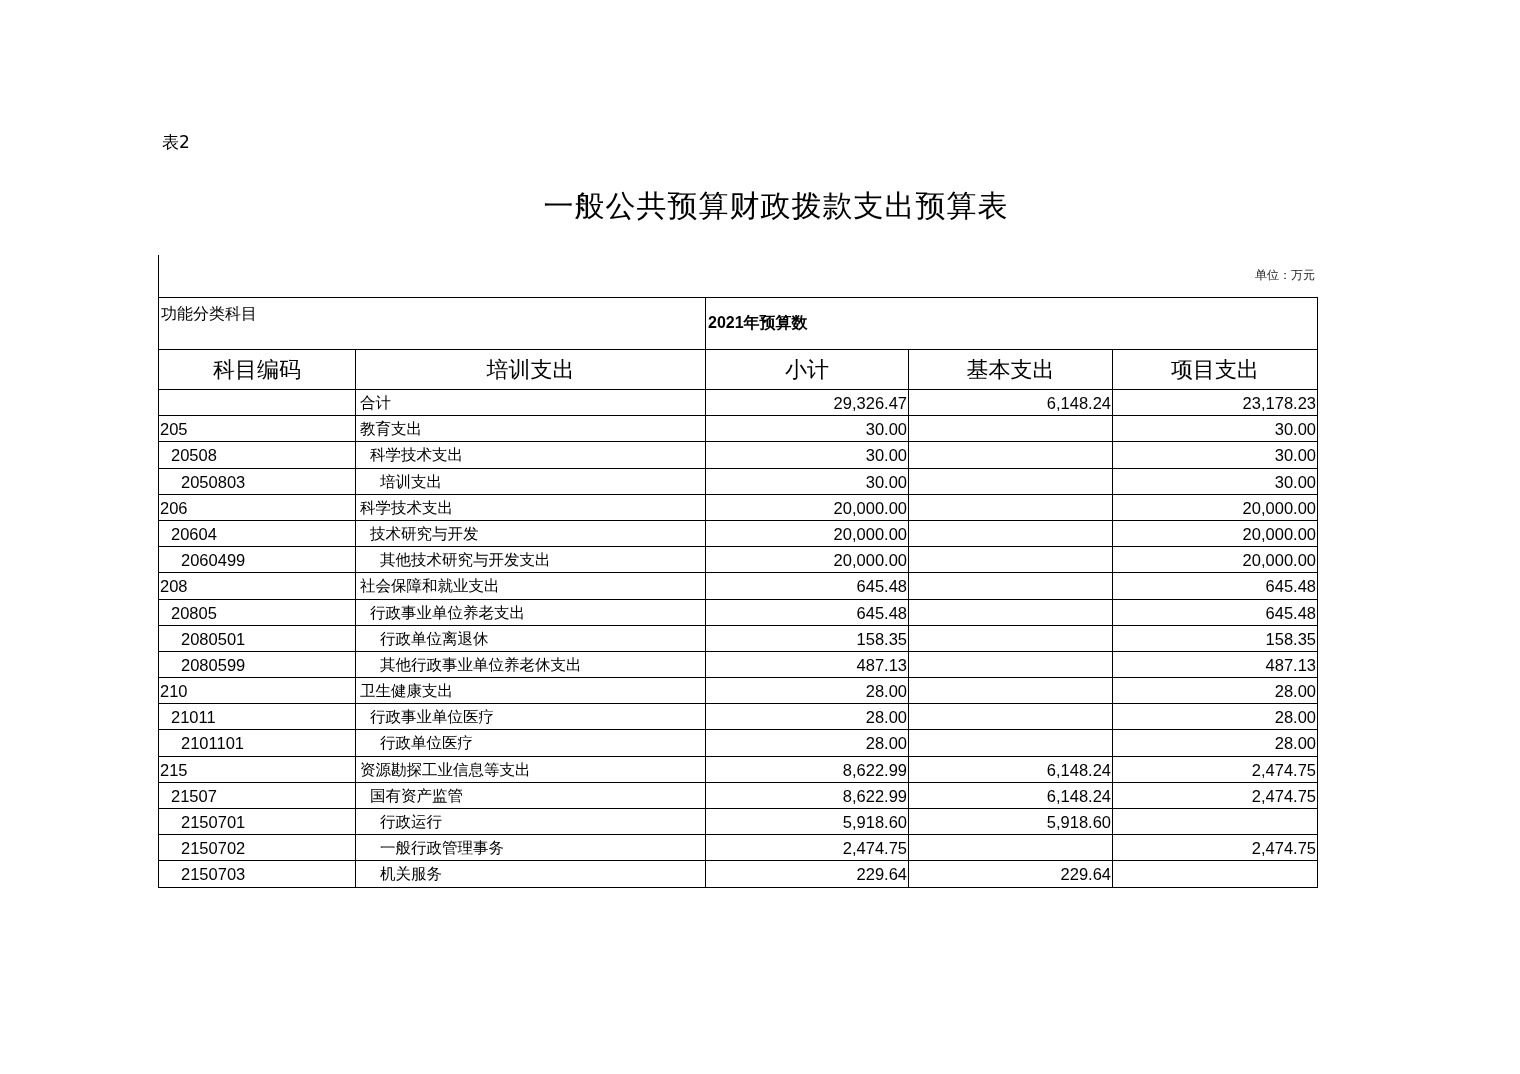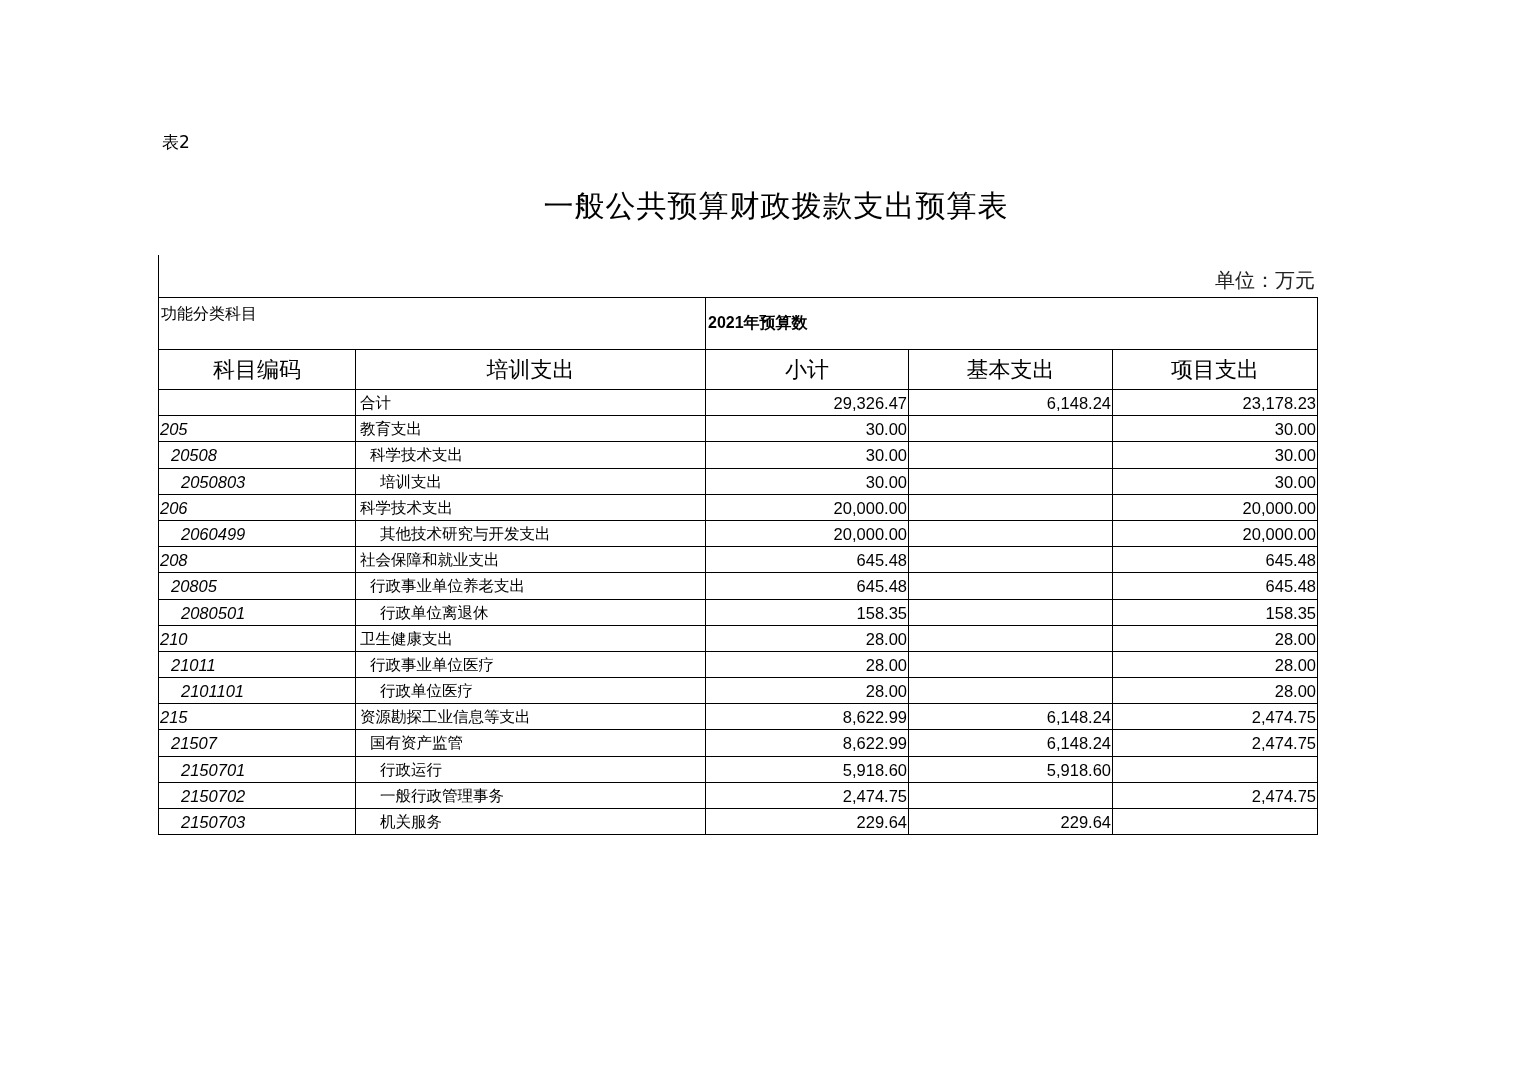--- a/index.html
+++ b/index.html
@@ -1,27 +1,27 @@
 <!DOCTYPE html>
 <html><head>
   <meta charset="utf-8">
   <style>
     html, body { margin: 0; padding: 0; background: #ffffff; }
     body { width: 1520px; height: 1074px; position: relative; overflow: hidden; font-family: "Liberation Sans", "DejaVu Sans", sans-serif; color: #000; }
     .table-label { position: absolute; left: 162px; top: 131px; font-size: 17px; font-family: "DejaVu Sans", sans-serif; }
     .page-title { position: absolute; left: 0; width: 1476px; top: 186px; text-align: center; font-size: 30px; font-family: "DejaVu Serif", serif; letter-spacing: 1px; padding-left: 38px; }
     .unit-area { position: absolute; left: 158px; top: 255px; width: 1159px; height: 42px; border-left: 1.5px solid #000; box-sizing: border-box; }
-    .unit-label { position: absolute; right: 2px; top: 12px; font-size: 20px; font-family: "DejaVu Serif", serif; color: #222; margin-left: 20px; }
+    .unit-label { position: absolute; right: 2px; top: 12px; font-size: 12px; font-family: "DejaVu Serif", serif; color: #222; margin-left: 20px; }
     table.budget { position: absolute; left: 158px; top: 297px; border-collapse: collapse; table-layout: fixed; width: 1159px; }
     table.budget td, table.budget th { border: 1.5px solid #000; padding: 0 2px; box-sizing: border-box; white-space: nowrap; overflow: hidden; }
     .h1 { height: 52px; font-size: 16px; font-weight: normal; font-family: Liberation Sans, sans-serif; text-align: left; vertical-align: top; padding-top: 6px !important; }
     .h1.bold { font-weight: bold; vertical-align: middle; padding-top: 0 !important; }
     .h2 { height: 40px; font-size: 22px; font-weight: normal; font-family: "DejaVu Sans", sans-serif; text-align: center; vertical-align: middle; }
     tr.data-row td { height: 26.2px; font-size: 16.5px; line-height: 20px; padding-top: 3px; padding-bottom: 0; vertical-align: top; }
-    td.code { text-align: left; font-style: italic; }
+    td.code { text-align: left; }
     td.name { text-align: left; font-family: "DejaVu Serif", serif; font-size: 15.5px !important; color: #000000; }
     td.num { text-align: right; padding-right: 1px !important; }
     .lvl1 { padding-left: 1px !important; }
     .lvl2 { padding-left: 12px !important; }
     .lvl3 { padding-left: 22px !important; }
     .nlvl1 { padding-left: 4px !important; }
     .nlvl2 { padding-left: 14px !important; }
     .nlvl3 { padding-left: 24px !important; }
   </style>
 </head>
@@ -85,20 +85,27 @@
         <td class="num">30.00</td>
       </tr>
       <tr class="data-row">
         <td class="code lvl1">206</td>
         <td class="name nlvl1">科学技术支出</td>
         <td class="num">20,000.00</td>
         <td class="num"></td>
         <td class="num">20,000.00</td>
       </tr>
       <tr class="data-row">
+        <td class="code lvl2">20604</td>
+        <td class="name nlvl2">技术研究与开发</td>
+        <td class="num">20,000.00</td>
+        <td class="num"></td>
+        <td class="num">20,000.00</td>
+      </tr>
+      <tr class="data-row">
         <td class="code lvl3">2060499</td>
         <td class="name nlvl3">其他技术研究与开发支出</td>
         <td class="num">20,000.00</td>
         <td class="num"></td>
         <td class="num">20,000.00</td>
       </tr>
       <tr class="data-row">
         <td class="code lvl1">208</td>
         <td class="name nlvl1">社会保障和就业支出</td>
         <td class="num">645.48</td>
@@ -111,20 +118,27 @@
         <td class="num">645.48</td>
         <td class="num"></td>
         <td class="num">645.48</td>
       </tr>
       <tr class="data-row">
         <td class="code lvl3">2080501</td>
         <td class="name nlvl3">行政单位离退休</td>
         <td class="num">158.35</td>
         <td class="num"></td>
         <td class="num">158.35</td>
+      </tr>
+      <tr class="data-row">
+        <td class="code lvl3">2080599</td>
+        <td class="name nlvl3">其他行政事业单位养老休支出</td>
+        <td class="num">487.13</td>
+        <td class="num"></td>
+        <td class="num">487.13</td>
       </tr>
       <tr class="data-row">
         <td class="code lvl1">210</td>
         <td class="name nlvl1">卫生健康支出</td>
         <td class="num">28.00</td>
         <td class="num"></td>
         <td class="num">28.00</td>
       </tr>
       <tr class="data-row">
         <td class="code lvl2">21011</td>

